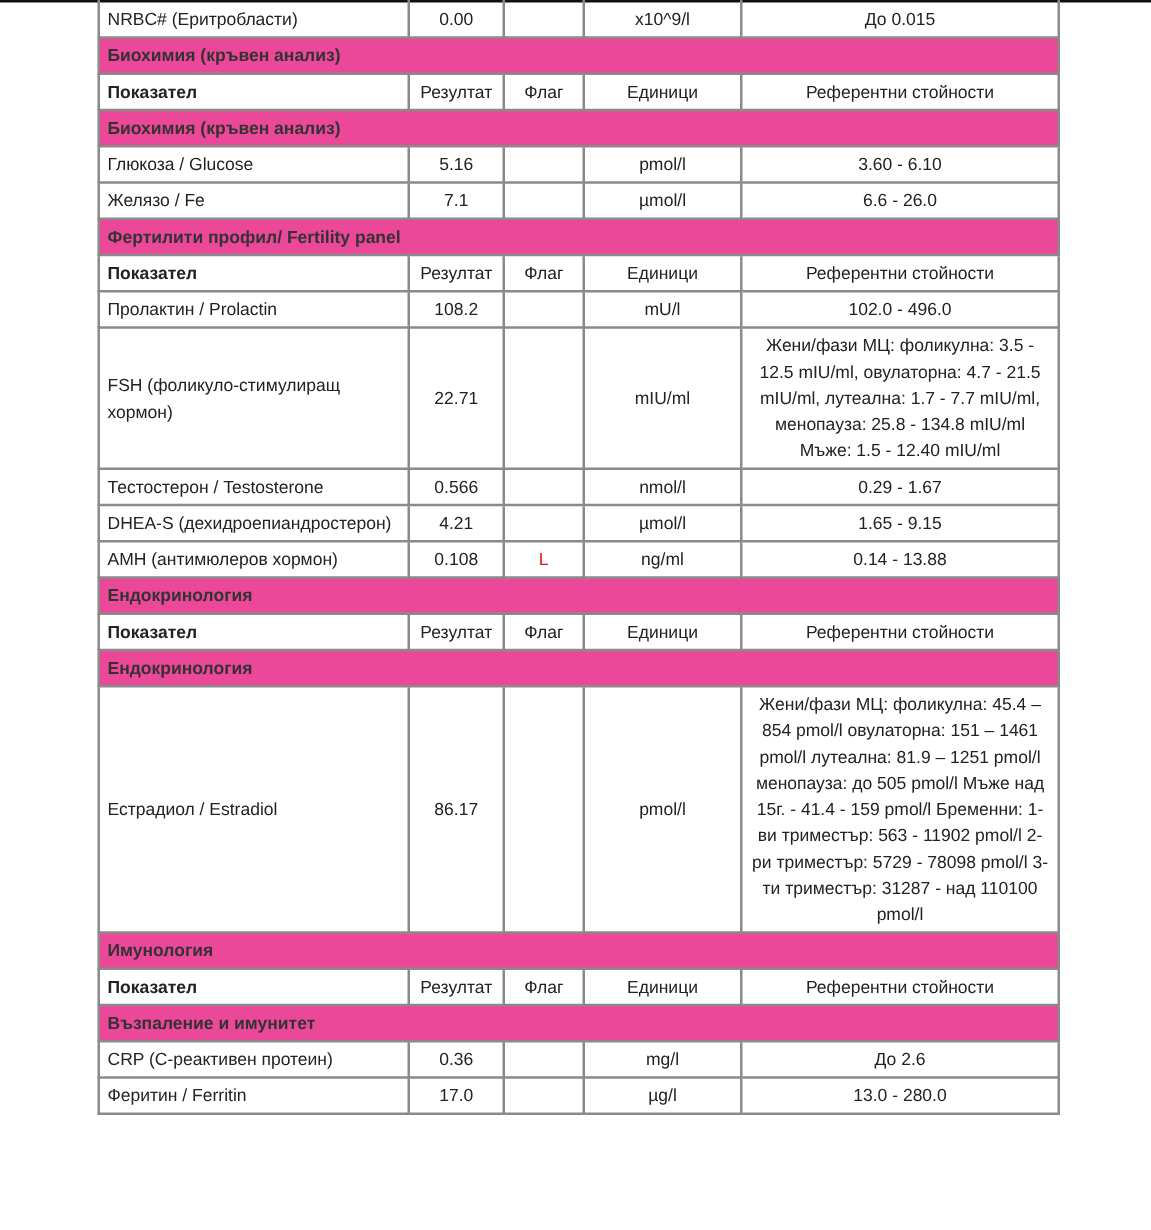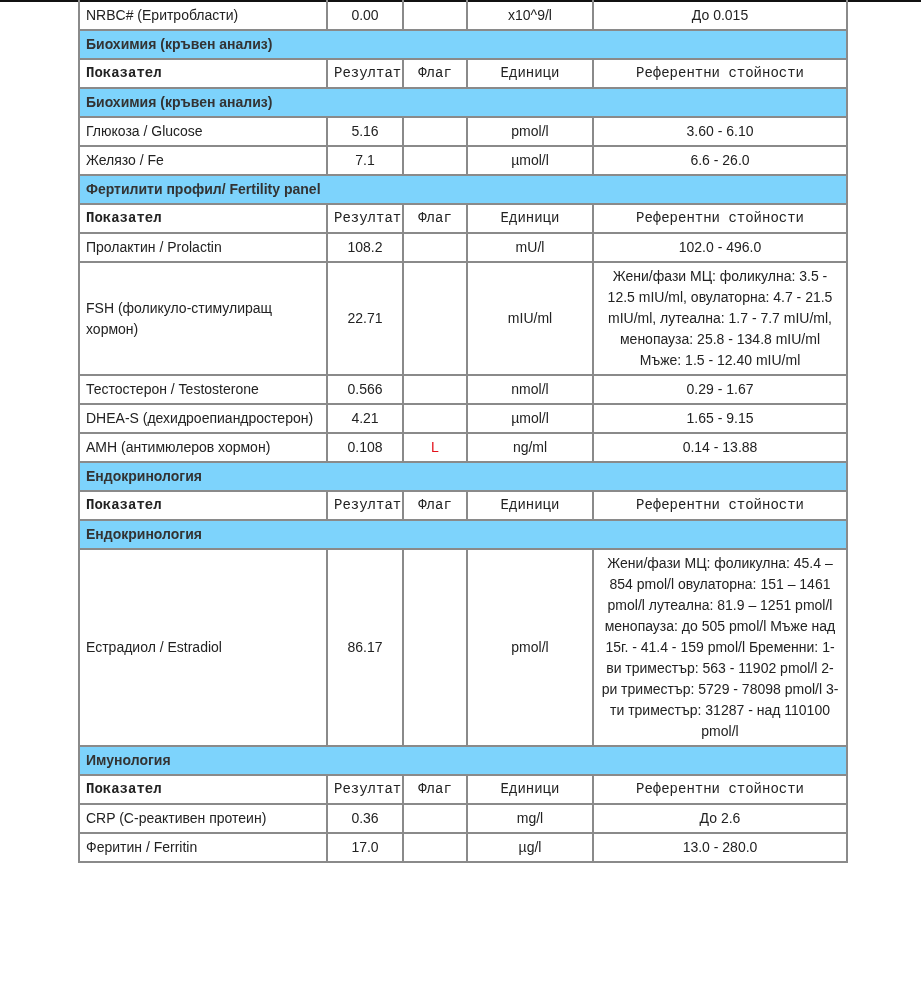--- a/index.html
+++ b/index.html
@@ -4,22 +4,22 @@
 <style>
   html, body { margin: 0; padding: 0; background: #ffffff; }
   body { width: 921px; height: 984px; position: relative; overflow: hidden;
          font-family: "Liberation Sans", "DejaVu Sans", sans-serif; color: #222; }
   .topbar { position: absolute; left: 0; top: 0; width: 921px; height: 2px; background: #111; }
   table.lab { position: absolute; left: 78px; top: 0px; border-collapse: collapse;
               width: 768px; table-layout: fixed; font-size: 14px; }
   table.lab td { border: 2px solid #8a8a8a; padding: 3px 6px; line-height: 21px; vertical-align: middle; }
   col.c1 { width: 248px; } col.c2 { width: 76px; } col.c3 { width: 64px; }
   col.c4 { width: 126px; } col.c5 { width: 254px; }
-  tr.section td { background: #7dd3fc; font-weight: bold; color: #333; }
-  tr.header td { font-weight: bold; font-family: Liberation Mono, monospace; }
+  tr.section td { background: #ec4899; font-weight: bold; color: #333; }
+  tr.header td { font-weight: bold; }
   tr.header td.c { font-weight: normal; }
   td.c { text-align: center; }
   td.flag-L { color: #e3101a; }
   tr.first td { border-top: none; padding-top: 5px; }
 </style>
 </head>
 <body>
 
 <div class="topbar"></div>
 
@@ -134,20 +134,23 @@
       <tr class="section">
         <td colspan="5">Имунология</td>
       </tr>
       <tr class="header">
         <td>Показател</td>
         <td class="c">Резултат</td>
         <td class="c">Флаг</td>
         <td class="c">Единици</td>
         <td class="c">Референтни стойности</td>
       </tr>
+      <tr class="section">
+        <td colspan="5">Възпаление и имунитет</td>
+      </tr>
       <tr>
         <td>CRP (C-реактивен протеин)</td>
         <td class="c">0.36</td>
         <td class="c"></td>
         <td class="c">mg/l</td>
         <td class="c">До 2.6</td>
       </tr>
       <tr>
         <td>Феритин / Ferritin</td>
         <td class="c">17.0</td>

